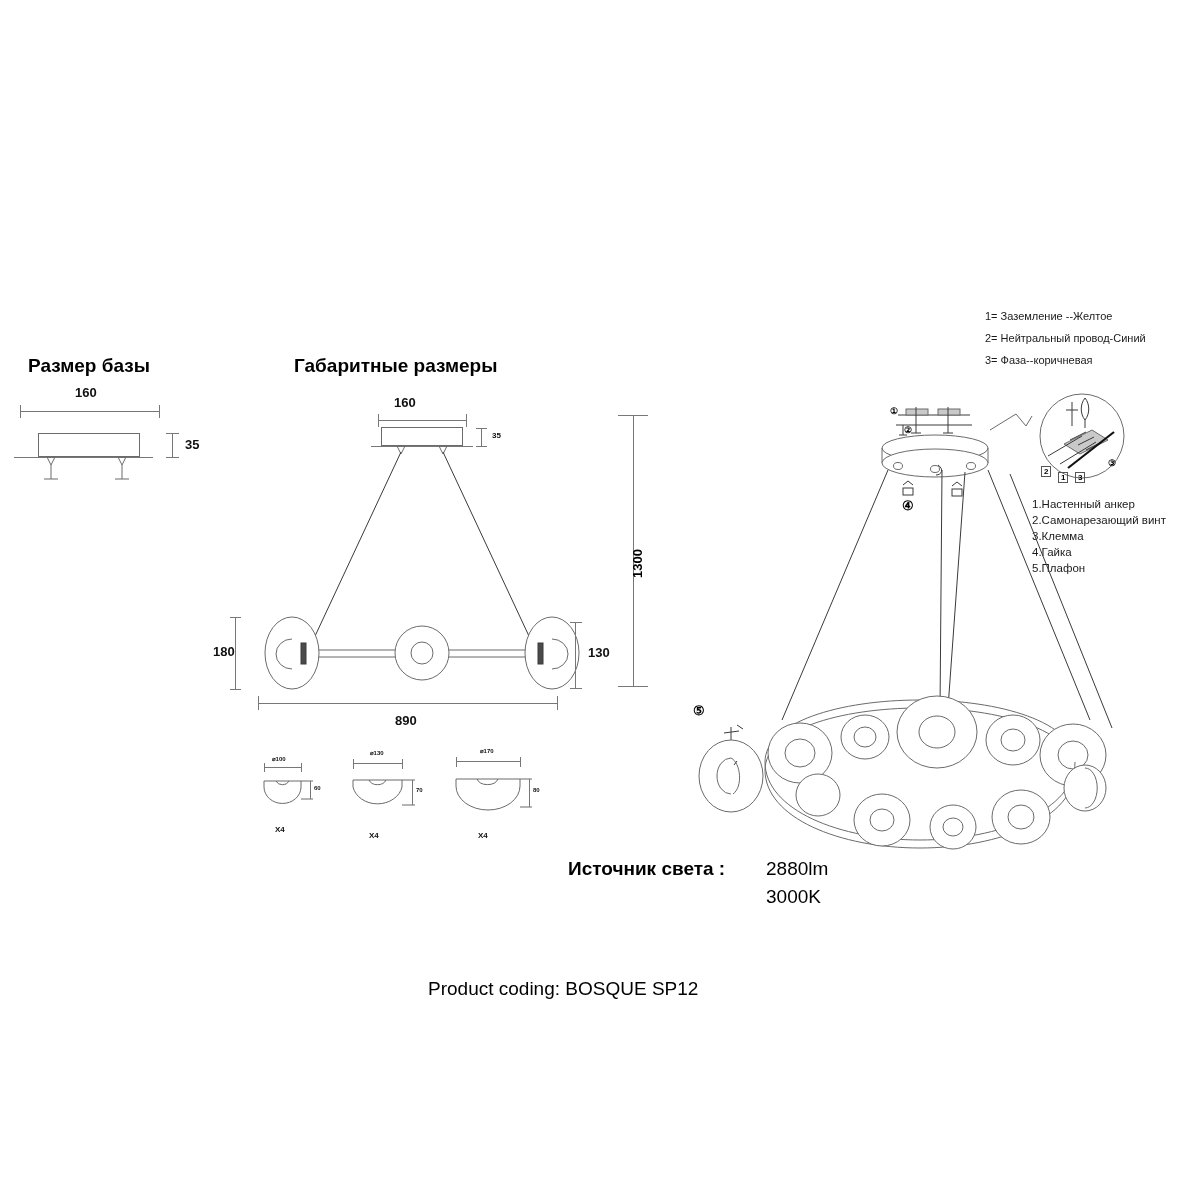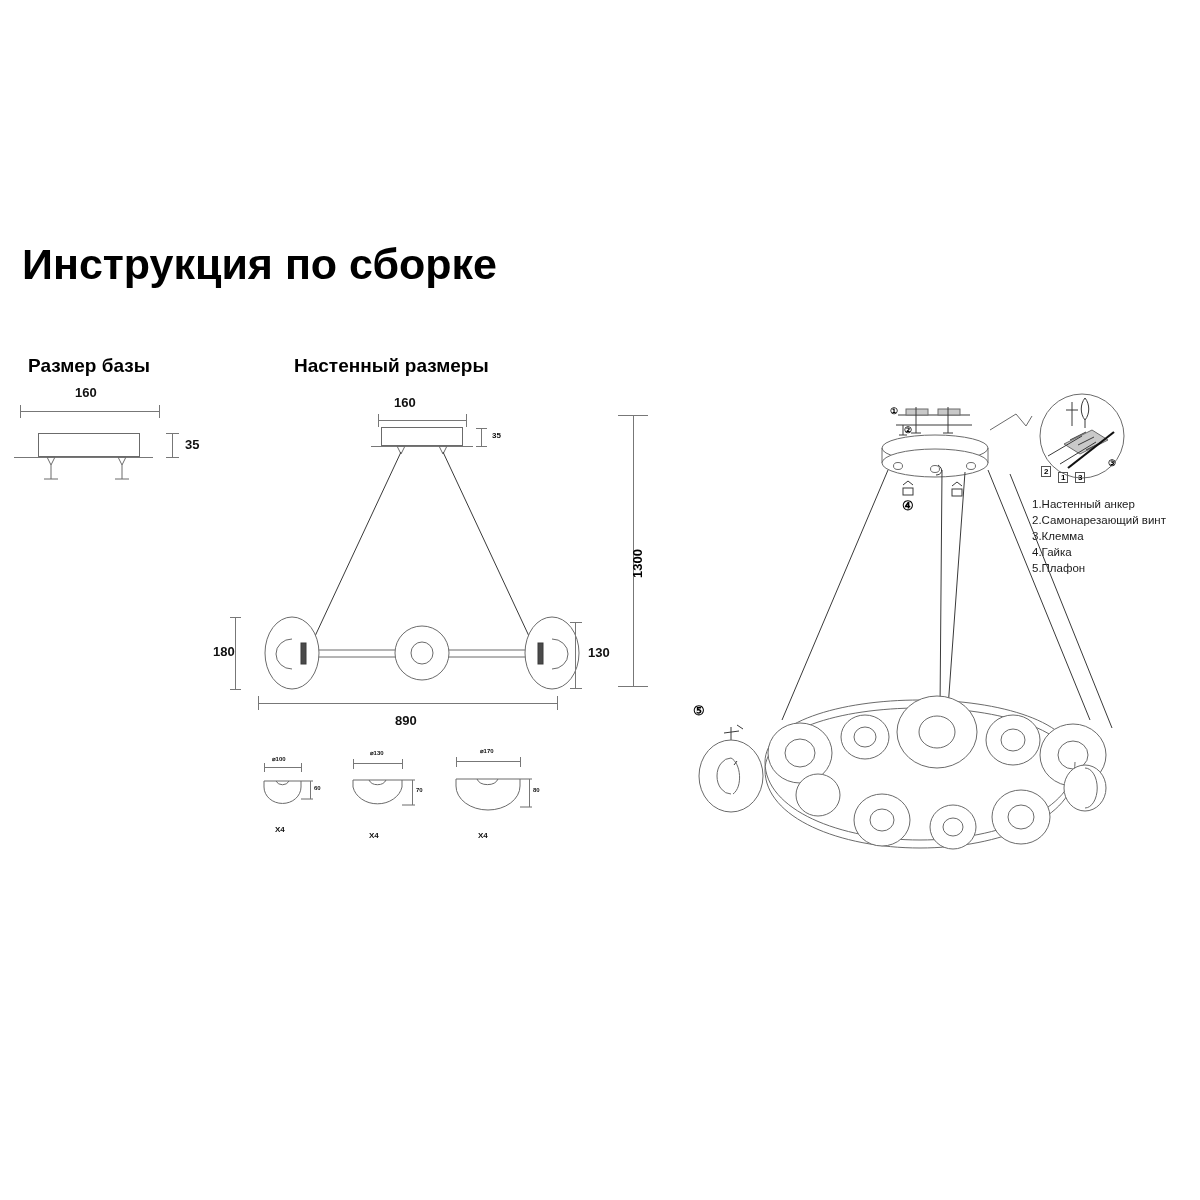--- a/index.html
+++ b/index.html
@@ -68,21 +68,20 @@
   .stroke-thin{fill:none;stroke:#8a8a8a;stroke-width:0.8;}
   .fillwhite{fill:#ffffff;stroke:#6b6b6b;stroke-width:1;}
   .filldark{fill:#4a4a4a;stroke:#3a3a3a;stroke-width:1;}
   .fillgray{fill:#c9c9c9;stroke:#6b6b6b;stroke-width:1;}
 </style>
 </head>
 <body>
 
 <div class="page">
 
-  <div class="abs title">Инструкция по сборке</div>
 
   <div class="abs section-head" style="left:22px;top:355px;">Размер базы</div>
 
   <div class="abs" style="left:14px;top:385px;width:210px;height:115px;">
 
     <div class="abs dim" style="left:61px;top:0px;">160</div>
 
     <div class="abs hline" style="left:6px;top:26px;width:139px;"></div>
     <div class="abs tick-v" style="left:6px;top:20px;height:13px;"></div>
     <div class="abs tick-v" style="left:145px;top:20px;height:13px;"></div>
@@ -99,21 +98,21 @@
       <path class="stroke" d="M108,8 L108,22"></path>
       <path class="stroke" d="M101,22 L115,22"></path>
     </svg>
 
     <div class="abs vline" style="left:158px;top:48px;height:25px;"></div>
     <div class="abs tick-h" style="left:152px;top:48px;width:13px;"></div>
     <div class="abs tick-h" style="left:152px;top:72px;width:13px;"></div>
     <div class="abs dim" style="left:171px;top:52px;">35</div>
   </div>
 
-  <div class="abs section-head" style="left:288px;top:355px;">Настенный размеры</div>
+  <div class="abs section-head" style="left:288px;top:355px;">Габаритные размеры</div>
 
   <div class="abs" style="left:230px;top:395px;width:420px;height:340px;">
 
     <div class="abs dim" style="left:164px;top:0px;">160</div>
     <div class="abs hline" style="left:148px;top:25px;width:88px;"></div>
     <div class="abs tick-v" style="left:148px;top:19px;height:13px;"></div>
     <div class="abs tick-v" style="left:236px;top:19px;height:13px;"></div>
 
     <div class="abs box-outline" style="left:151px;top:32px;width:82px;height:19px;"></div>
     <div class="abs hline" style="left:141px;top:51px;width:102px;"></div>
@@ -216,20 +215,25 @@
         <path class="stroke" d="M27,12 A11,8 0 0 0 48,12"></path>
         <line class="stroke" x1="70" y1="12" x2="82" y2="12"></line>
         <line class="stroke" x1="70" y1="40" x2="82" y2="40"></line>
       </svg>
       <div class="abs vline" style="left:79px;top:32px;height:28px;"></div>
       <div class="abs dim-xs" style="left:83px;top:40px;">80</div>
       <div class="abs dim-sm" style="left:28px;top:84px;">X4</div>
     </div>
   </div>
 
+  <div class="abs" style="left:985px;top:310px;width:210px;height:70px;">
+    <div class="abs legend-line" style="left:0px;top:0px;">1= Заземление --Желтое</div>
+    <div class="abs legend-line" style="left:0px;top:22px;">2= Нейтральный провод-Синий</div>
+    <div class="abs legend-line" style="left:0px;top:44px;">3= Фаза--коричневая</div>
+  </div>
 
   <div class="abs" style="left:870px;top:395px;width:200px;height:140px;">
 
     <svg class="abs" style="left:0px;top:0px;" width="200" height="140">
 
       <line class="stroke-dark" x1="28" y1="20" x2="100" y2="20"></line>
       <line class="stroke-dark" x1="26" y1="30" x2="102" y2="30"></line>
       <rect class="fillgray" x="36" y="14" width="22" height="6"></rect>
       <rect class="fillgray" x="68" y="14" width="22" height="6"></rect>
 
@@ -357,15 +361,21 @@
       <path class="stroke-dark" d="M31,30 L46,28"></path>
       <path class="stroke-dark" d="M44,22 L50,26"></path>
 
       <ellipse class="fillwhite" cx="38" cy="73" rx="32" ry="36"></ellipse>
       <path class="stroke" d="M38,55 A14,18 0 0 0 38,91"></path>
       <path class="stroke" d="M38,55 C48,60 50,84 40,91"></path>
       <path class="stroke-dark" d="M44,58 L41,62"></path>
     </svg>
   </div>
 
-
+  <div class="abs" style="left:568px;top:858px;width:330px;height:60px;">
+    <div class="abs src-label" style="left:0px;top:0px;">Источник света :</div>
+    <div class="abs src-val" style="left:198px;top:0px;">2880lm</div>
+    <div class="abs src-val" style="left:198px;top:28px;">3000K</div>
+  </div>
+
+  <div class="abs prodcode" style="left:428px;top:978px;">Product coding: BOSQUE SP12</div>
 
 </div>
 
 </body></html>

